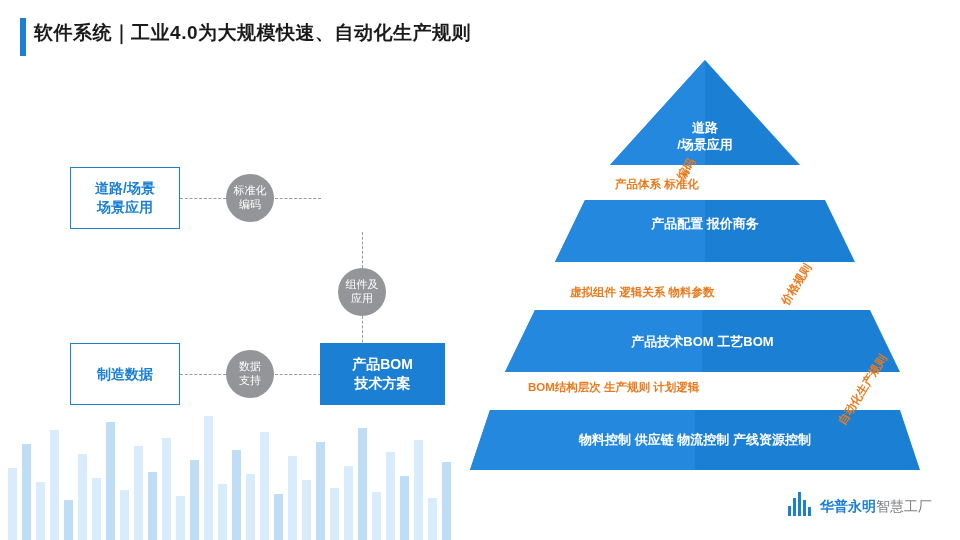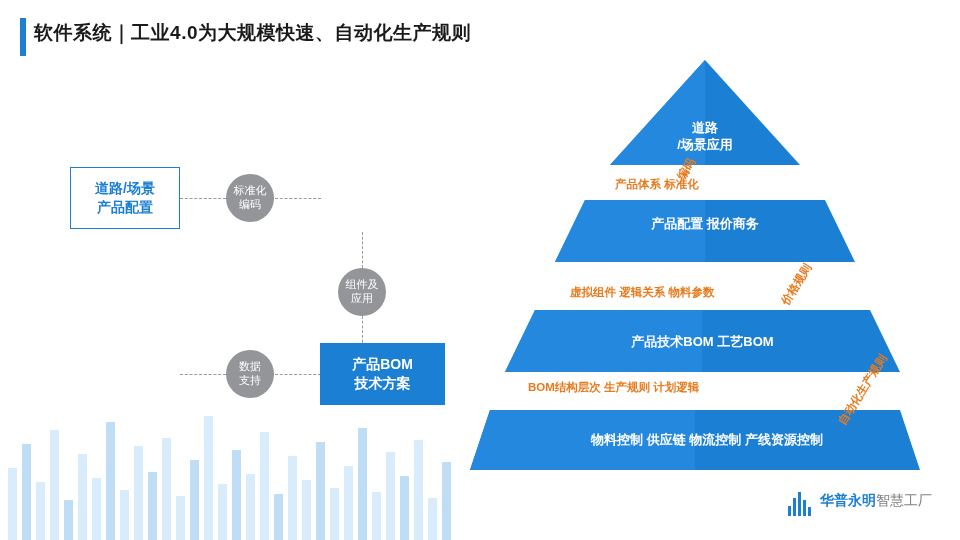--- a/index.html
+++ b/index.html
@@ -63,21 +63,21 @@
     position:absolute;
     color:#e87b1e;font-size:11.5px;font-weight:bold;white-space:nowrap;
   }
   .side-label{
     position:absolute;
     color:#e87b1e;font-size:11.5px;font-weight:bold;white-space:nowrap;
     transform-origin:left top;
   }
 
   
-  .logo{position:absolute;right:28px;bottom:24px;display:flex;align-items:flex-start;gap:6px;}
+  .logo{position:absolute;right:28px;bottom:24px;display:flex;align-items:flex-end;gap:6px;}
   .logo-mark{width:26px;height:24px;position:relative;}
   .logo-mark i{position:absolute;bottom:0;width:3px;background:#1b7fd4;display:block;}
   .logo-text{font-size:14px;font-weight:bold;color:#1b7fd4;}
   .logo-text .gray{color:#7f8183;font-weight:normal;}
 </style>
 </head>
 <body>
 
 <div class="header">
   <div class="header-bar"></div>
@@ -123,24 +123,27 @@
 
   <div class="dash-h" style="left:120px;top:48px;width:46px;"></div>
   <div class="dash-h" style="left:215px;top:48px;width:46px;"></div>
   <div class="dash-v" style="left:302px;top:82px;height:36px;"></div>
   <div class="dash-v" style="left:302px;top:166px;height:36px;"></div>
   <div class="dash-h" style="left:120px;top:224px;width:46px;"></div>
   <div class="dash-h" style="left:215px;top:224px;width:46px;"></div>
 
   <div class="node white" style="left:10px;top:17px;width:110px;height:62px;">
     <span>道路/场景
-产品配置</span>
-  </div>
-
-
+场景应用</span>
+  </div>
+
+
+  <div class="node white" style="left:10px;top:193px;width:110px;height:62px;">
+    <span>制造数据</span>
+  </div>
 
   <div class="node blue" style="left:260px;top:193px;width:125px;height:62px;">
     <span>产品BOM
 技术方案</span>
   </div>
 
   <div class="circle" style="left:166px;top:24px;">
     <span>标准化
 编码</span>
   </div>
@@ -180,21 +183,21 @@
     <polygon points="30,0 197,0 197,62 0,62" fill="#2489de"></polygon>
   </svg>
   <div class="tier-label" style="left:35px;top:274px;width:395px;">产品技术BOM              工艺BOM</div>
 
   <div class="sub-label" style="left:58px;top:320px;">BOM结构层次              生产规则              计划逻辑</div>
 
   <svg class="tier" style="left:0px;top:350px;" width="450" height="62" viewBox="0 0 450 62">
     <polygon points="20,0 430,0 450,60 0,60" fill="#1b7fd4"></polygon>
     <polygon points="20,0 225,0 225,60 0,60" fill="#2489de"></polygon>
   </svg>
-  <div class="tier-label" style="left:12px;top:372px;width:450px;">物料控制      供应链  物流控制      产线资源控制</div>
+  <div class="tier-label" style="left:0px;top:372px;width:450px;">物料控制      供应链  物流控制      产线资源控制</div>
 
   <div class="side-label" style="left:204px;top:115px;transform:rotate(-58deg);">编码</div>
   <div class="side-label" style="left:308px;top:240px;transform:rotate(-58deg);">价格规则</div>
   <div class="side-label" style="left:365px;top:360px;transform:rotate(-58deg);">自动化生产规则</div>
 </div>
 
 <div class="logo">
   <div class="logo-mark">
     <i style="left:0px; height:10px;"></i>
     <i style="left:5px; height:18px;"></i>

